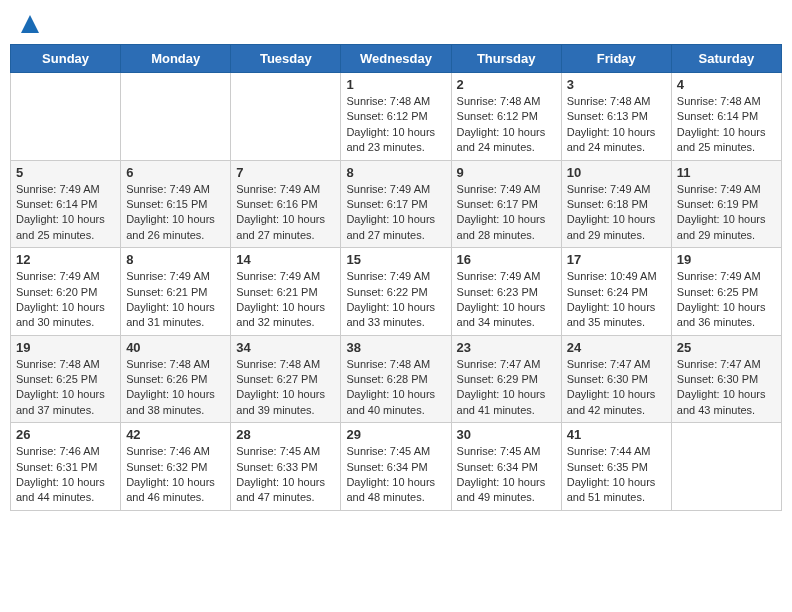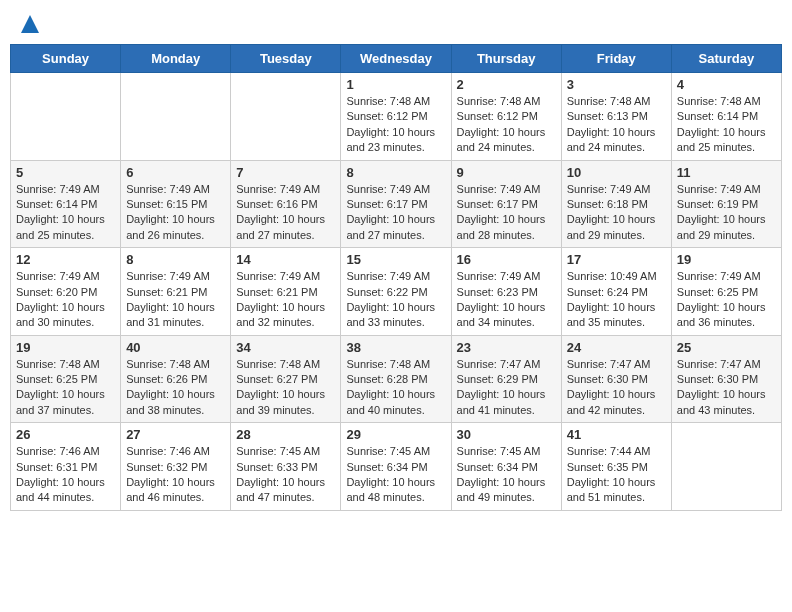--- a/index.html
+++ b/index.html
@@ -300,21 +300,21 @@
       </tr>
       <tr>
         <td>
           <span class="day-number">26</span>
           <div class="day-info">Sunrise: 7:46 AM
 Sunset: 6:31 PM
 Daylight: 10 hours
 and 44 minutes.</div>
         </td>
         <td>
-          <span class="day-number">27</span>
+          <span class="day-number">42</span>
           <div class="day-info">Sunrise: 7:46 AM
 Sunset: 6:32 PM
 Daylight: 10 hours
 and 46 minutes.</div>
         </td>
         <td>
           <span class="day-number">28</span>
           <div class="day-info">Sunrise: 7:45 AM
 Sunset: 6:33 PM
 Daylight: 10 hours

